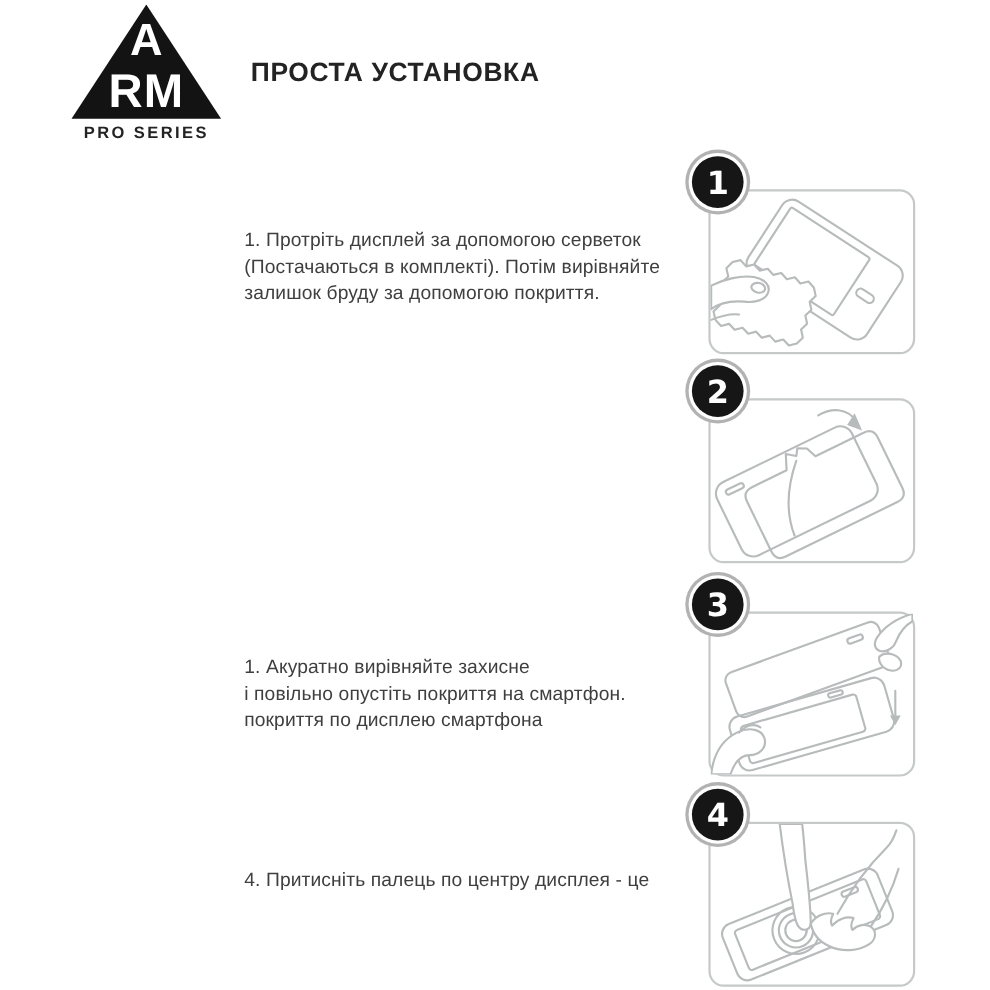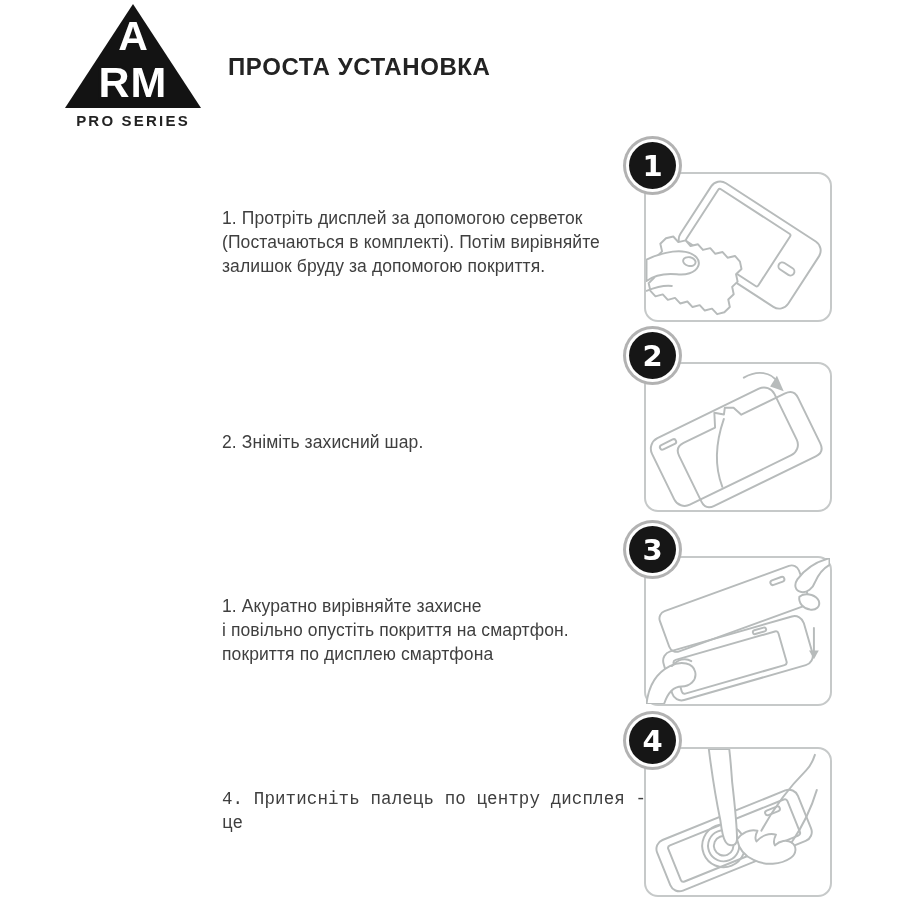--- a/index.html
+++ b/index.html
@@ -37,21 +37,21 @@
   .step-text {
     position:absolute; left:190px; width:450px;
     color:var(--text-color,#3f3f3f);
     font-size:17.5px; line-height:24px;
     letter-spacing:0.1px;
     margin-left:32px;
   }
   .step-text.t1 { top:206px; }
   .step-text.t2 { top:430px; }
   .step-text.t3 { top:594px; }
-  .step-text.t4 { top:787px;font-family:Liberation Mono, monospace; }
+  .step-text.t4 { top:787px; }
 
   
   .illus {
     position:absolute; left:644px; width:188px; height:150px;
     border:2px solid var(--frame-border,#c6c9c9);
     border-radius:14px;
     box-sizing:border-box;
     background:#fff;
   }
   .illus.i1 { top:172px; }
@@ -99,23 +99,20 @@
   </div>
 
   <div class="page-title">ПРОСТА УСТАНОВКА</div>
 
   <div class="step-text t1">
     <div>1. Протріть дисплей за допомогою серветок</div>
     <div>(Постачаються в комплекті). Потім вирівняйте</div>
     <div>залишок бруду за допомогою покриття.</div>
   </div>
 
-  <div class="step-text t2">
-    <div>2. Зніміть захисний шар.</div>
-  </div>
 
   <div class="step-text t3">
     <div>1. Акуратно вирівняйте захисне</div>
     <div>і повільно опустіть покриття на смартфон.</div>
     <div>покриття по дисплею смартфона</div>
   </div>
 
   <div class="step-text t4">
     <div>4. Притисніть палець по центру дисплея - це</div>
   </div>

